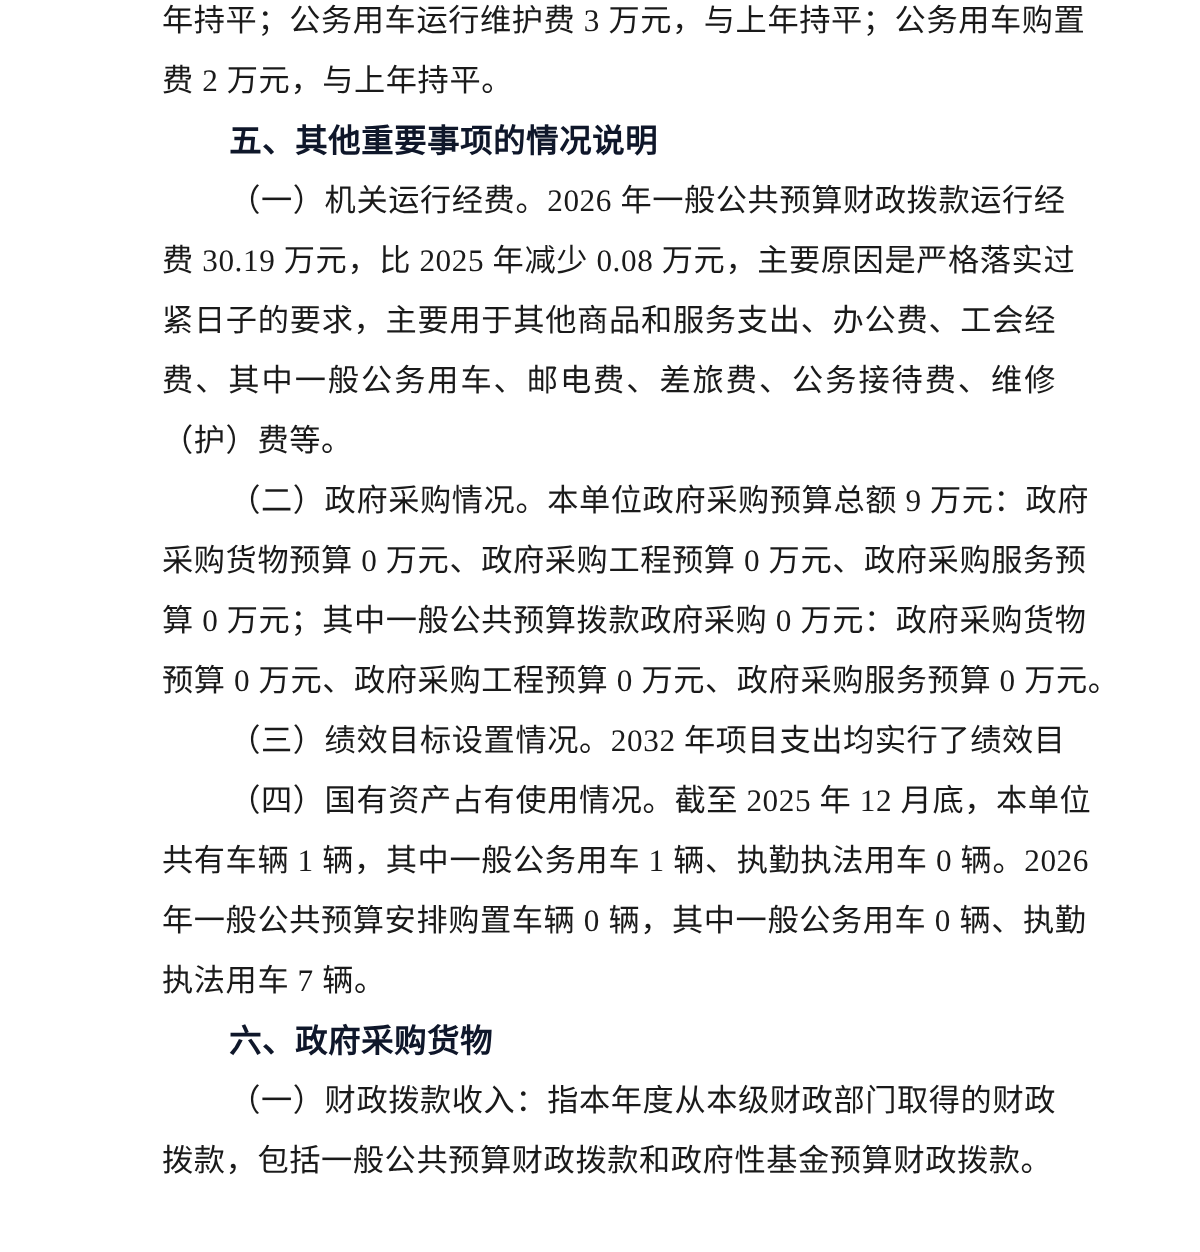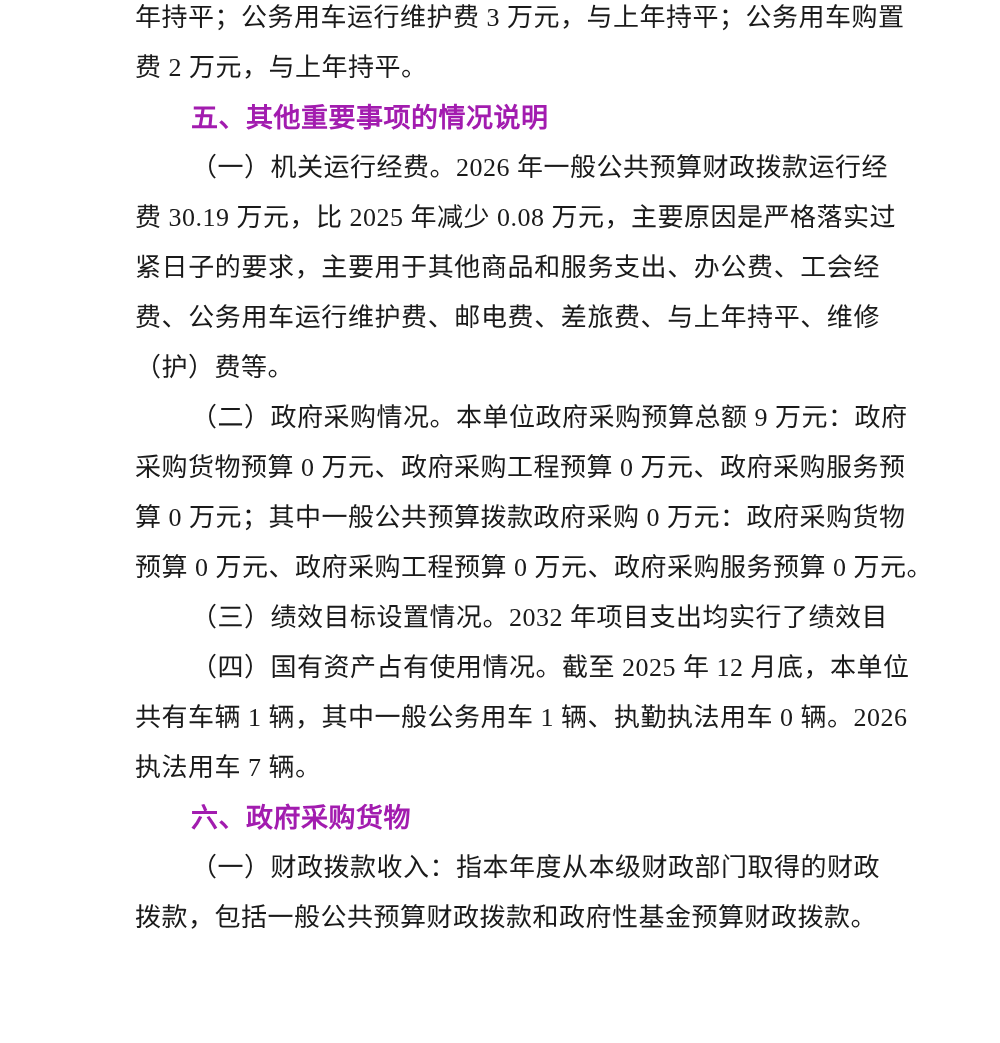--- a/index.html
+++ b/index.html
@@ -48,58 +48,59 @@
       display: block;
       margin: 0;
       padding: 0;
       height: 50px;
       line-height: 50px;
       text-indent: 56px;
       white-space: nowrap;
       font-family: "Liberation Sans", "DejaVu Sans", sans-serif;
       font-weight: 700;
       font-size: 27px;
-      color: #a21caf;
+      color: #0f172a;
       letter-spacing: 0.5px;
     }
   </style>
 </head>
 <body>
 
 <div class="page">
 
   <p class="para">
     <span class="ln fill">年持平；公务用车运行维护费 3 万元，与上年持平；公务用车购置</span>
     <span class="ln">费 2 万元，与上年持平。</span>
   </p>
 
   <h2 class="heading">五、其他重要事项的情况说明</h2>
 
   <p class="para">
     <span class="ln fill ind">（一）机关运行经费。2026 年一般公共预算财政拨款运行经</span>
     <span class="ln fill">费 30.19 万元，比 2025 年减少 0.08 万元，主要原因是严格落实过</span>
     <span class="ln fill">紧日子的要求，主要用于其他商品和服务支出、办公费、工会经</span>
-    <span class="ln fill">费、公务用车运行维护费、邮电费、差旅费、与上年持平、维修</span>
+    <span class="ln fill">费、其中一般公务用车、邮电费、差旅费、公务接待费、维修</span>
     <span class="ln">（护）费等。</span>
   </p>
 
   <p class="para">
     <span class="ln fill ind">（二）政府采购情况。本单位政府采购预算总额 9 万元：政府</span>
     <span class="ln fill">采购货物预算 0 万元、政府采购工程预算 0 万元、政府采购服务预</span>
     <span class="ln fill">算 0 万元；其中一般公共预算拨款政府采购 0 万元：政府采购货物</span>
     <span class="ln">预算 0 万元、政府采购工程预算 0 万元、政府采购服务预算 0 万元。</span>
   </p>
 
   <p class="para">
     <span class="ln fill ind">（三）绩效目标设置情况。2032 年项目支出均实行了绩效目</span>
   </p>
 
   <p class="para">
     <span class="ln fill ind">（四）国有资产占有使用情况。截至 2025 年 12 月底，本单位</span>
     <span class="ln fill">共有车辆 1 辆，其中一般公务用车 1 辆、执勤执法用车 0 辆。2026</span>
+    <span class="ln fill">年一般公共预算安排购置车辆 0 辆，其中一般公务用车 0 辆、执勤</span>
     <span class="ln">执法用车 7 辆。</span>
   </p>
 
   <h2 class="heading">六、政府采购货物</h2>
 
   <p class="para">
     <span class="ln fill ind">（一）财政拨款收入：指本年度从本级财政部门取得的财政</span>
     <span class="ln">拨款，包括一般公共预算财政拨款和政府性基金预算财政拨款。</span>
   </p>
 

